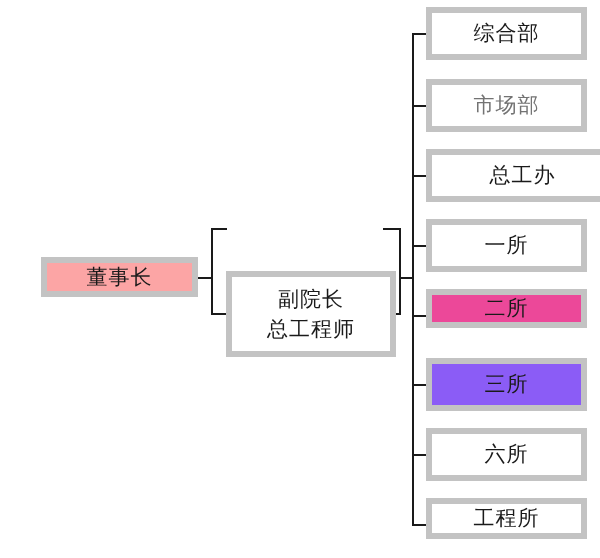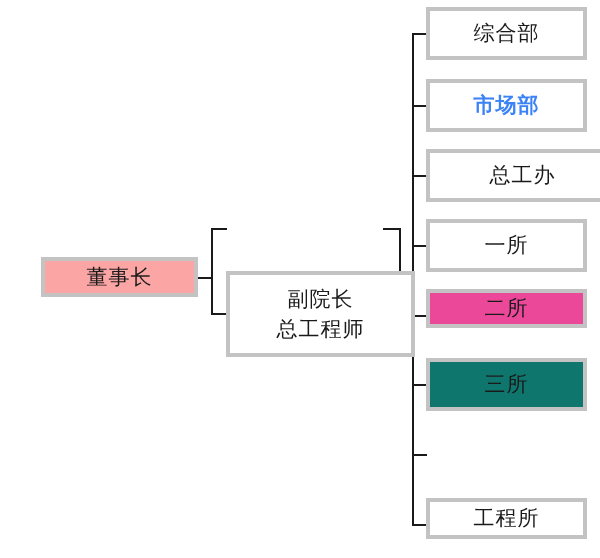--- a/index.html
+++ b/index.html
@@ -13,21 +13,21 @@
   #chart-root {
     position: relative;
     width: 600px;
     height: 558px;
     background: #ffffff;
     overflow: hidden;
   }
   .node {
     position: absolute;
     box-sizing: border-box;
-    border: 4px solid #000000;
+    border: 6px solid #000000;
     background: #ffffff;
     display: flex;
     flex-direction: column;
     align-items: center;
     justify-content: center;
     color: #1a1a1a;
     font-size: 21px;
     line-height: 1.45;
     letter-spacing: 1px;
     text-align: center;
@@ -73,40 +73,43 @@
       <div class="conn conn-h" style="left: 412px; top: 384px; width: 15px; height: 2px; background: rgb(26, 26, 26);"></div>
       <div class="conn conn-h" style="left: 412px; top: 454px; width: 15px; height: 2px; background: rgb(26, 26, 26);"></div>
       <div class="conn conn-h" style="left: 412px; top: 524px; width: 15px; height: 2px; background: rgb(26, 26, 26);"></div>
     </div>
 
   <div class="node" style="left: 41px; top: 257px; width: 157px; height: 40px; border-color: rgb(195, 195, 195); background: #fca5a5; color: rgb(26, 26, 26);">
     <span class="node-line">董事长</span>
   </div>
 
 
-  <div class="node" style="left: 226px; top: 271px; width: 189px; height: 86px; border-color: rgb(195, 195, 195); background: rgb(255, 255, 255); color: rgb(26, 26, 26);">
+  <div class="node" style="left: 226px; top: 271px; width: 170px; height: 86px; border-color: rgb(195, 195, 195); background: rgb(255, 255, 255); color: rgb(26, 26, 26);">
     <span class="node-line">副院长</span>
     <span class="node-line">总工程师</span>
   </div>
 
   <div class="node" style="left: 426px; top: 7px; width: 161px; height: 53px; border-color: rgb(195, 195, 195); background: rgb(255, 255, 255); color: rgb(26, 26, 26);">
     <span class="node-line">综合部</span>
   </div>
-  <div class="node" style="left: 426px; top: 79px; width: 161px; height: 53px; border-color: rgb(195, 195, 195); background: rgb(255, 255, 255); color: #3b82f6; font-weight: bold;">
+  <div class="node" style="left: 426px; top: 79px; width: 161px; height: 53px; border-color: rgb(195, 195, 195); background: rgb(255, 255, 255); color: #737373;">
     <span class="node-line">市场部</span>
   </div>
   <div class="node" style="left: 426px; top: 149px; width: 193px; height: 53px; border-color: rgb(195, 195, 195); background: rgb(255, 255, 255); color: rgb(26, 26, 26);">
     <span class="node-line">总工办</span>
   </div>
   <div class="node" style="left: 426px; top: 219px; width: 161px; height: 53px; border-color: rgb(195, 195, 195); background: rgb(255, 255, 255); color: rgb(26, 26, 26); text-align: center;">
     <span class="node-line">一所</span>
   </div>
   <div class="node" style="left: 426px; top: 289px; width: 161px; height: 39px; border-color: rgb(195, 195, 195); background: #ec4899; color: rgb(26, 26, 26);">
     <span class="node-line">二所</span>
   </div>
-  <div class="node" style="left: 426px; top: 358px; width: 161px; height: 53px; border-color: rgb(195, 195, 195); background: #0f766e; color: rgb(26, 26, 26);">
+  <div class="node" style="left: 426px; top: 358px; width: 161px; height: 53px; border-color: rgb(195, 195, 195); background: #8b5cf6; color: rgb(26, 26, 26);">
     <span class="node-line">三所</span>
+  </div>
+  <div class="node" style="left: 426px; top: 428px; width: 161px; height: 53px; border-color: rgb(195, 195, 195); background: rgb(255, 255, 255); color: rgb(26, 26, 26);">
+    <span class="node-line">六所</span>
   </div>
   <div class="node" style="left: 426px; top: 498px; width: 161px; height: 41px; border-color: rgb(195, 195, 195); background: rgb(255, 255, 255); color: rgb(26, 26, 26);">
     <span class="node-line">工程所</span>
   </div>
 
 </div>
 
 </body></html>

